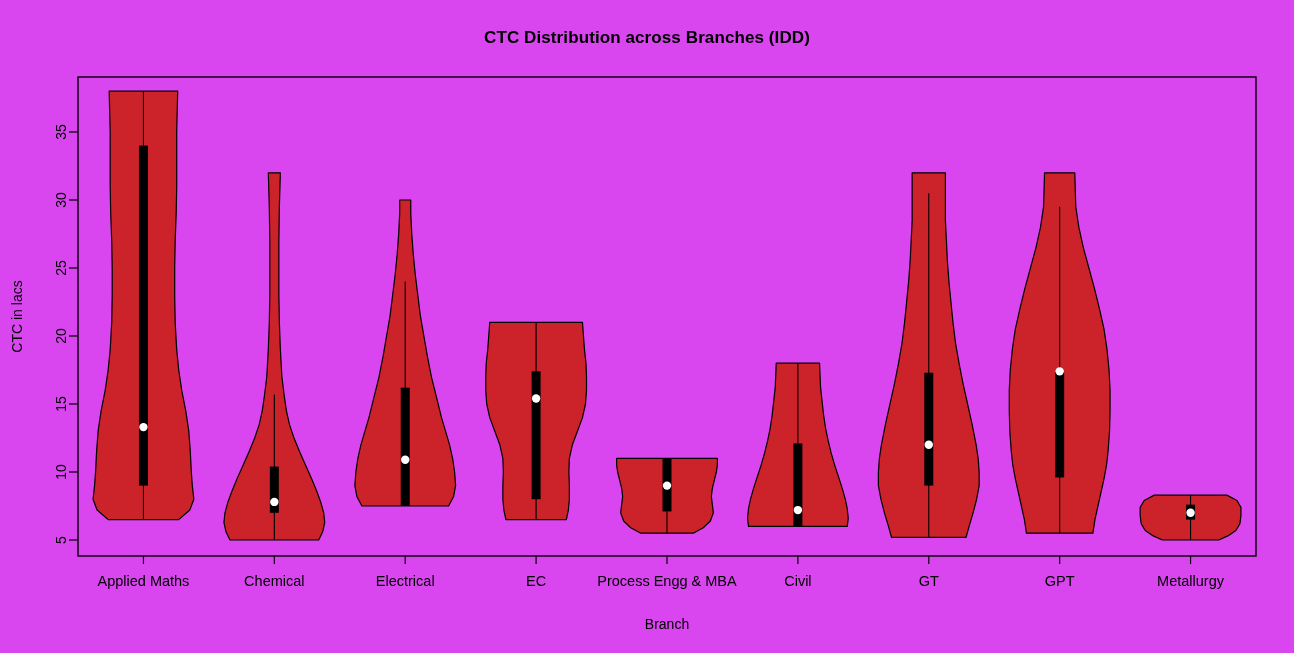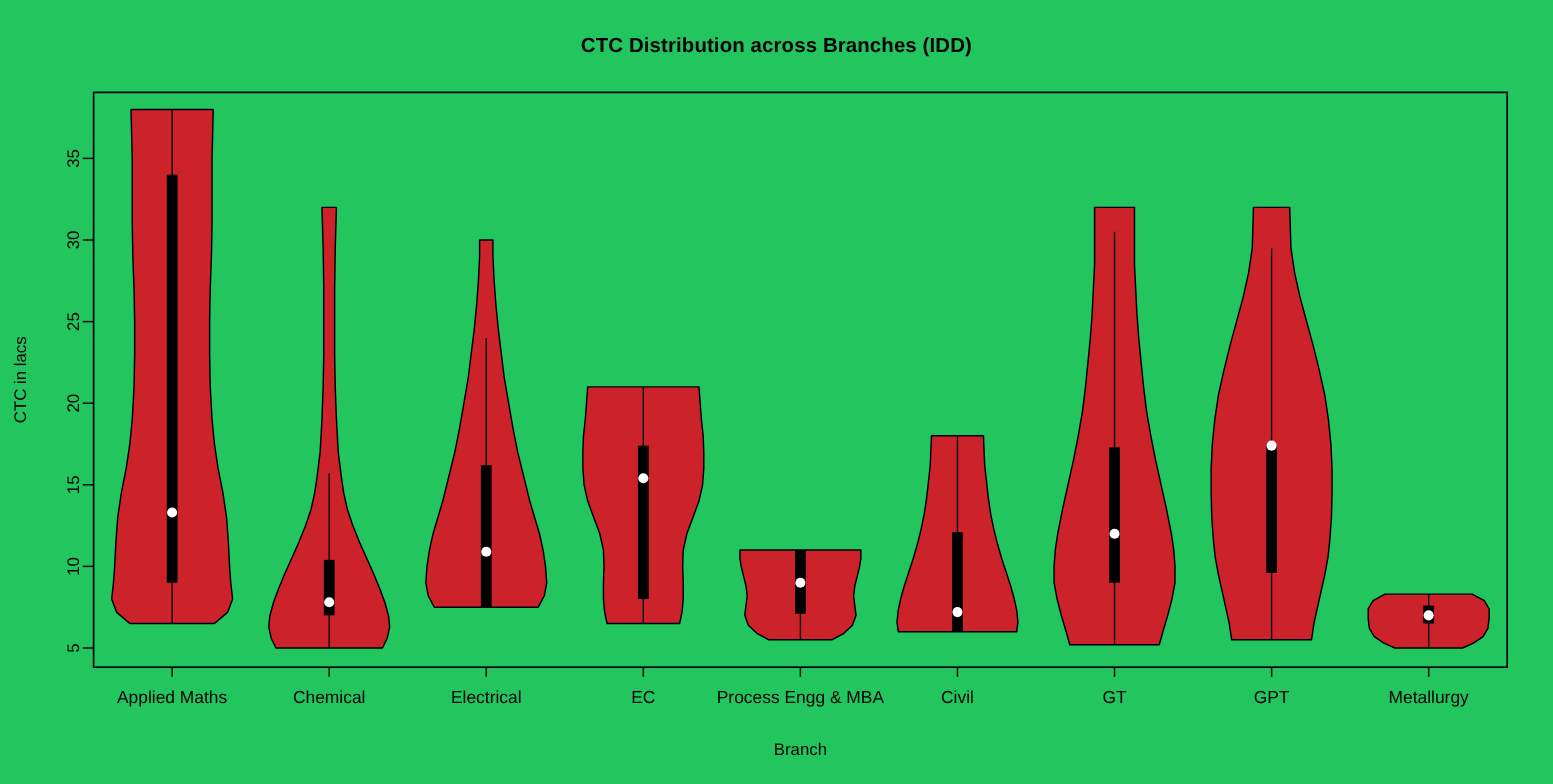--- a/index.html
+++ b/index.html
@@ -7,21 +7,21 @@
     padding: 0;
     background: #ffffff;
   }
   body {
     font-family: "Liberation Sans", sans-serif;
   }
   #root {
     position: relative;
     width: 1294px;
     height: 653px;
-    background: #22c55e;
+    background: #d946ef;
     overflow: hidden;
   }
   #chart-title {
     position: absolute;
     left: 0;
     top: 28px;
     width: 1294px;
     text-align: center;
     font-size: 17px;
     font-weight: bold;

